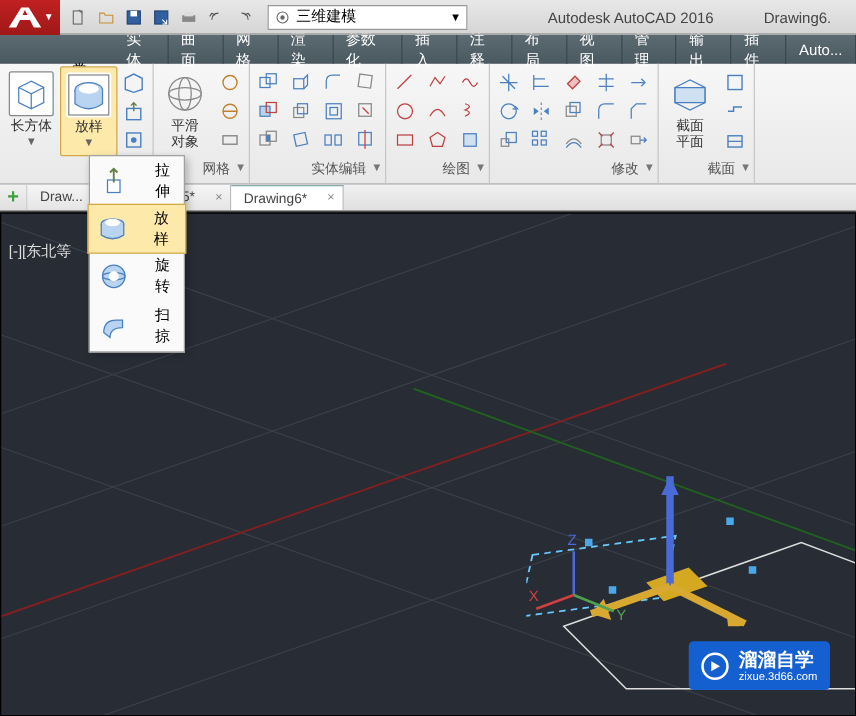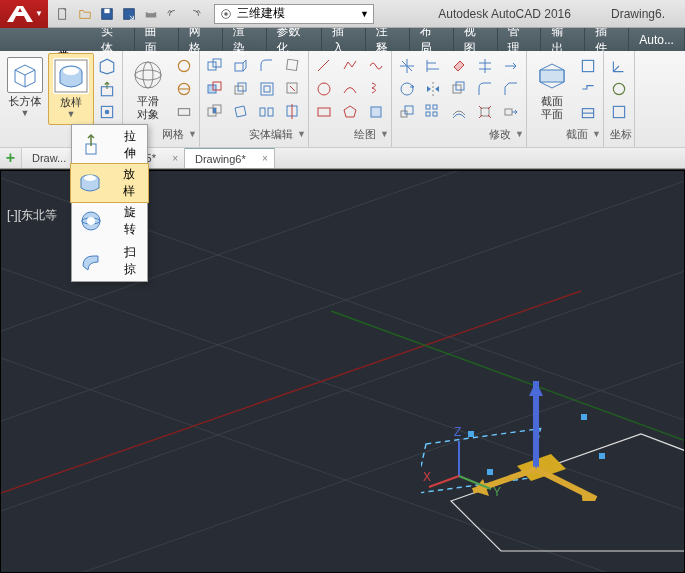--- a/index.html
+++ b/index.html
@@ -48,21 +48,21 @@
 
 
 .dropdown { position: absolute; top: 124px; left: 71px; width: 77px; background: #fafafa; border: 1px solid #a0a0a0; box-shadow: 2px 2px 6px rgba(0,0,0,.25); z-index: 50; }
 .dd-item { display: flex; align-items: center; gap: 20px; padding: 3px 6px; font-size: 12px; cursor: pointer; height: 40px; }
 .dd-item.highlighted { border: 3px solid #e03020; margin: -2px; position: relative; z-index: 1; }
 .dd-item.hover { background: #fde9a9; border: 1px solid #d4a84a; }
 .dd-item .icon { width: 28px; height: 28px; display: flex; align-items: center; justify-content: center; }
 
 
 .viewport { position: absolute; top: 170px; left: 0; right: 0; bottom: 0; background: #282c34; overflow: hidden; border: 1px solid #000; }
-.vp-label { position: absolute; top: 36px; left: 6px; color: #ddd; font-size: 12px; }
+.vp-label { position: absolute; top: 22px; left: 6px; color: #ddd; font-size: 12px; }
 
 
 .grid line { stroke: #3a4048; stroke-width: 1; }
 .axis-x { stroke: #802020; stroke-width: 1.5; }
 .axis-y { stroke: #206020; stroke-width: 1.5; }
 
 
 .gizmo { position: absolute; top: 130px; left: 420px; width: 200px; height: 200px; }
 
 
@@ -523,44 +523,20 @@
             </svg>
           </div>
       </div>
     </div>
     <div class="panel-title">
         <span>截面</span>
         <span class="arrow">▼</span>
       </div>
   </div>
 
-  <div class="panel" style="min-width:30px;">
-    <div class="panel-row">
-      <div class="smallcol">
-        <div class="smallbtn">
-            <svg viewBox="0 0 16 16">
-              <path d="M3 13 L3 4 M3 13 L12 13 M3 13 L8 8" stroke="#4a80c0" fill="none"></path>
-            </svg>
-          </div>
-        <div class="smallbtn">
-            <svg viewBox="0 0 16 16">
-              <circle cx="8" cy="8" r="5" fill="none" stroke="#608040"></circle>
-            </svg>
-          </div>
-        <div class="smallbtn">
-            <svg viewBox="0 0 16 16">
-              <rect x="3" y="3" width="10" height="10" fill="none" stroke="#4a80c0"></rect>
-            </svg>
-          </div>
-      </div>
-    </div>
-    <div class="panel-title">
-        <span>坐标</span>
-      </div>
-  </div>
 
 </div>
 
 <div class="doctabs">
   <div class="newtab-btn">+</div>
   <div class="doctab">
       <span>Draw...</span>
     </div>
   <div class="doctab">
       <span>Drawing5*</span>
@@ -653,13 +629,24 @@
 
     <path d="M38 175 L38 140" stroke="#4a6ad8" stroke-width="2"></path>
     <path d="M38 175 L8 186" stroke="#d04040" stroke-width="2"></path>
     <path d="M38 175 L70 188" stroke="#50a050" stroke-width="2"></path>
 
     <text x="33" y="135" fill="#4a6ad8" font-size="12">Z</text>
     <text x="2" y="180" fill="#d04040" font-size="12">X</text>
     <text x="72" y="195" fill="#50a050" font-size="12">Y</text>
   </svg>
 
+  <div class="watermark">
+    <div class="logo">
+      <svg width="12" height="12" viewBox="0 0 12 12">
+          <path d="M3 2 L10 6 L3 10 Z" fill="#fff"></path>
+        </svg>
+    </div>
+    <div>
+      <div style="font-size:15px;font-weight:bold;">溜溜自学</div>
+      <div class="subtext">zixue.3d66.com</div>
+    </div>
+  </div>
 </div>
 
 </body></html>

